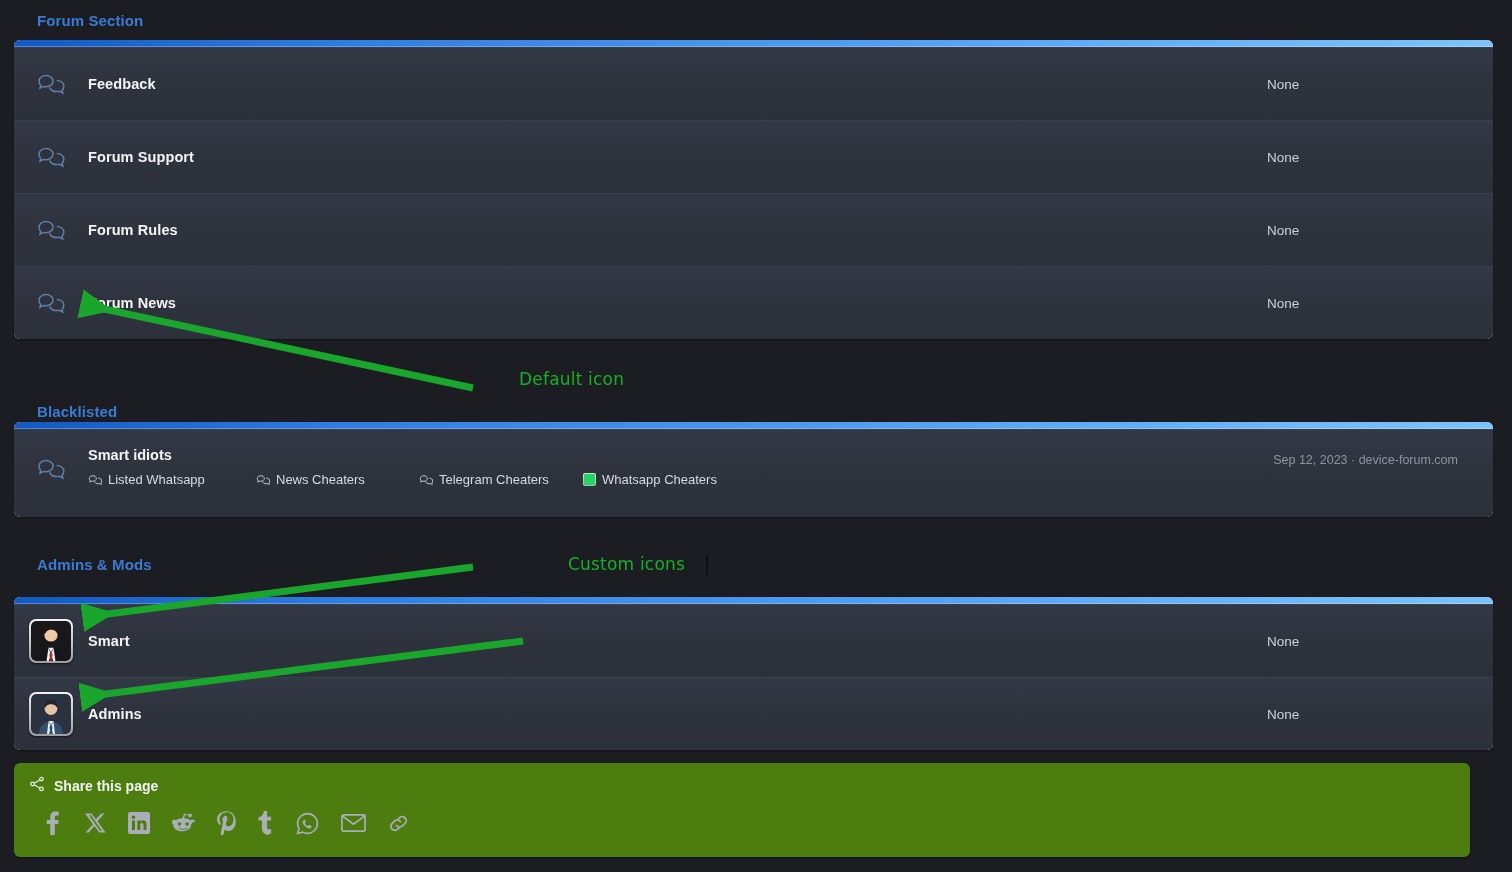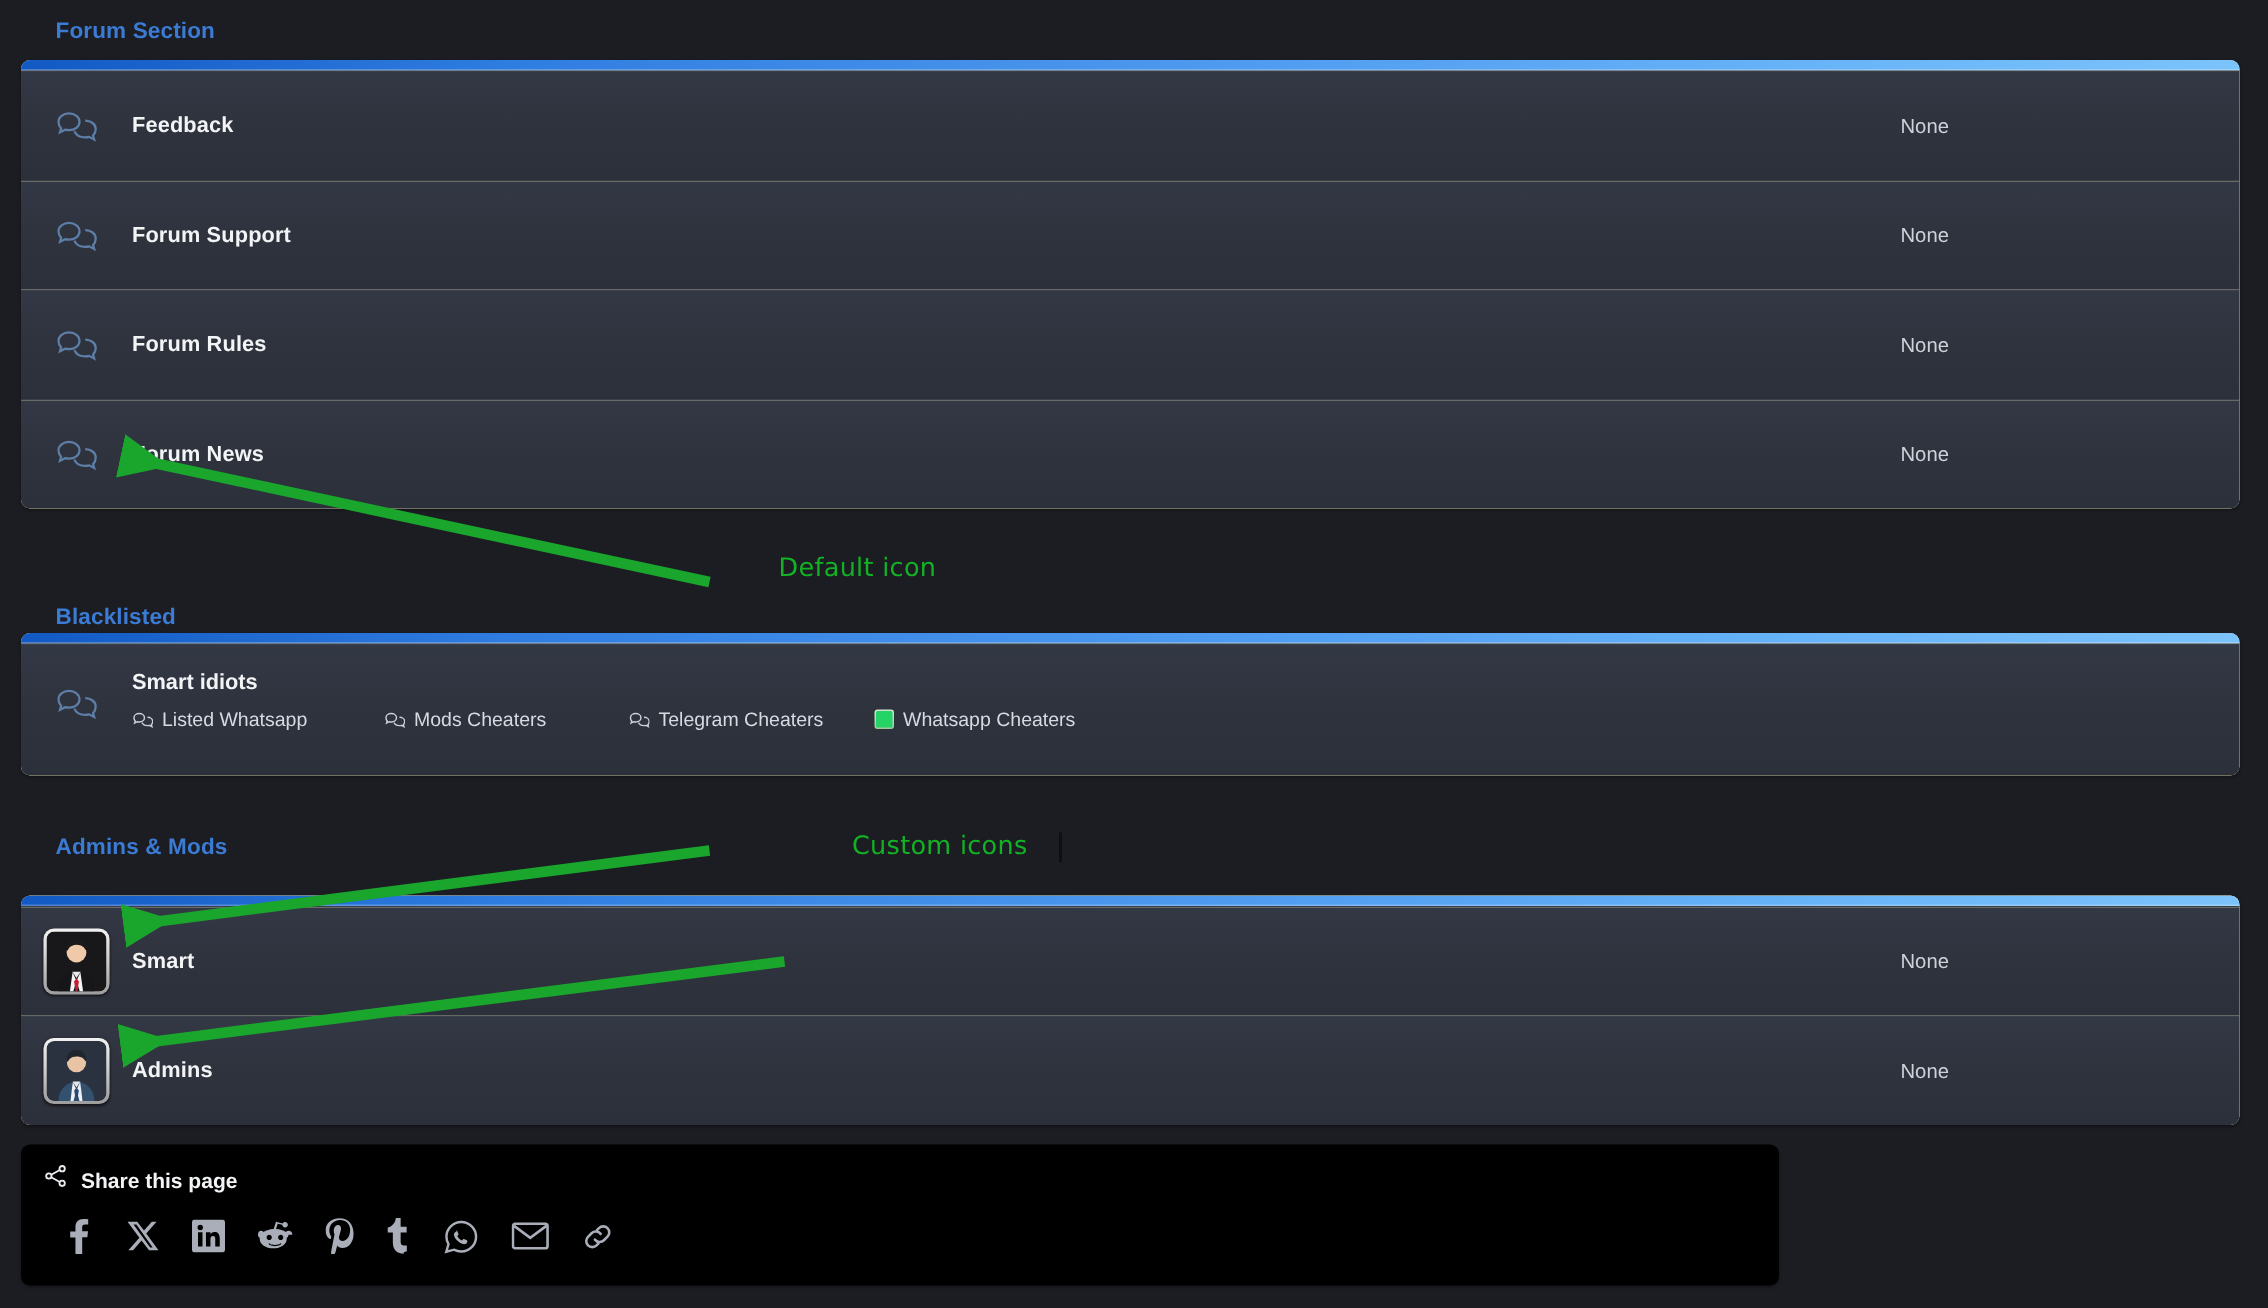--- a/index.html
+++ b/index.html
@@ -160,23 +160,23 @@
     color: #8e949f;
     white-space: nowrap;
     padding-right: 31px;
   }
 
   
   .share-panel {
     position: absolute;
     left: 14px;
     top: 763px;
-    width: 1172px;
+    width: 1456px;
     height: 94px;
-    background: #000000;
+    background: #4d7c0f;
     border-radius: 6px;
     box-shadow: 0 1px 2px rgba(0,0,0,.35);
   }
   .share-head {
     display: flex;
     align-items: center;
     gap: 9px;
     padding: 13px 0 0 15px;
   }
   .share-head .share-label {
@@ -298,21 +298,21 @@
             <span>Listed Whatsapp</span>
           </div>
 
           <div class="subforum" style="width:163px;">
             <span class="sf-icon">
               <svg width="14" height="12" viewBox="0 0 16 13" fill="none" stroke="currentColor" stroke-width="1.1">
                 <path d="M1.5 4.8c0-1.8 1.8-3.2 4-3.2s4 1.4 4 3.2S7.7 8 5.5 8c-.5 0-1-.06-1.5-.2L2 8.8l.45-1.5C1.85 6.7 1.5 5.8 1.5 4.8z"></path>
                 <path d="M7.6 8.4c.6 1.4 2.25 2.4 4.15 2.4.5 0 1-.07 1.5-.2l1.95 1-.43-1.5c.63-.63 1-1.5 1-2.5 0-1.8-1.78-3.2-3.98-3.2"></path>
               </svg>
             </span>
-            <span>Mods Cheaters</span>
+            <span>News Cheaters</span>
           </div>
 
           <div class="subforum" style="width:164px;">
             <span class="sf-icon">
               <svg width="14" height="12" viewBox="0 0 16 13" fill="none" stroke="currentColor" stroke-width="1.1">
                 <path d="M1.5 4.8c0-1.8 1.8-3.2 4-3.2s4 1.4 4 3.2S7.7 8 5.5 8c-.5 0-1-.06-1.5-.2L2 8.8l.45-1.5C1.85 6.7 1.5 5.8 1.5 4.8z"></path>
                 <path d="M7.6 8.4c.6 1.4 2.25 2.4 4.15 2.4.5 0 1-.07 1.5-.2l1.95 1-.43-1.5c.63-.63 1-1.5 1-2.5 0-1.8-1.78-3.2-3.98-3.2"></path>
               </svg>
             </span>
             <span>Telegram Cheaters</span>
@@ -322,20 +322,21 @@
             <span class="wa-badge">
                 <span></span>
               </span>
             <span>Whatsapp Cheaters</span>
           </div>
 
         </div>
       </div>
 
       <div class="bl-right">
+        <div class="bl-meta">Sep 12, 2023 · device-forum.com</div>
       </div>
     </div>
   </div>
 
   <div class="section-title" style="top:556px;">Admins &amp; Mods</div>
 
   <div class="panel" style="top:597px;">
     <div class="panel-bar"></div>
 
     <div class="row">

